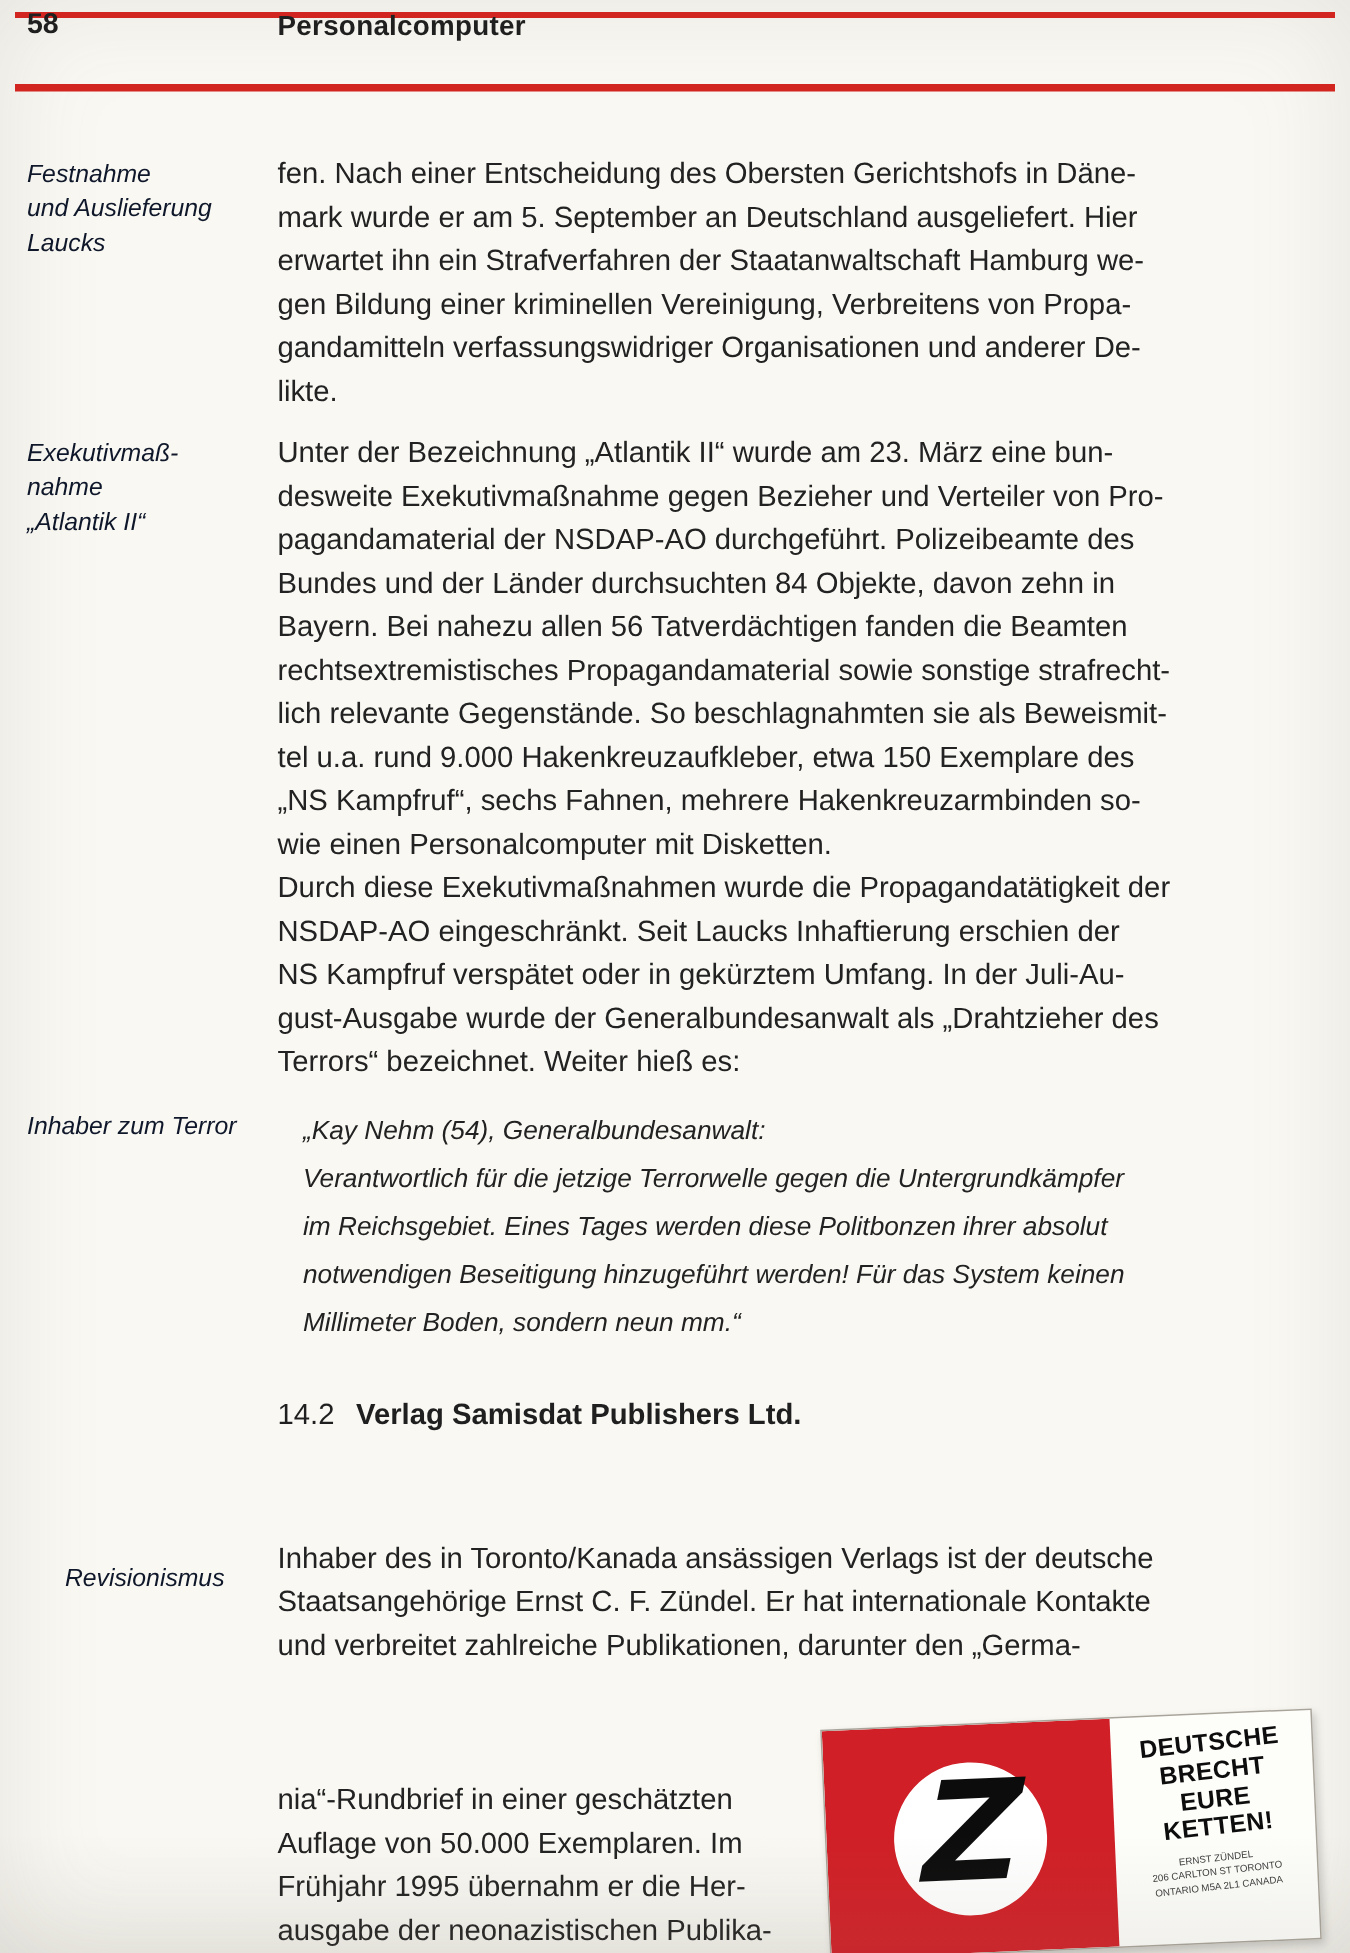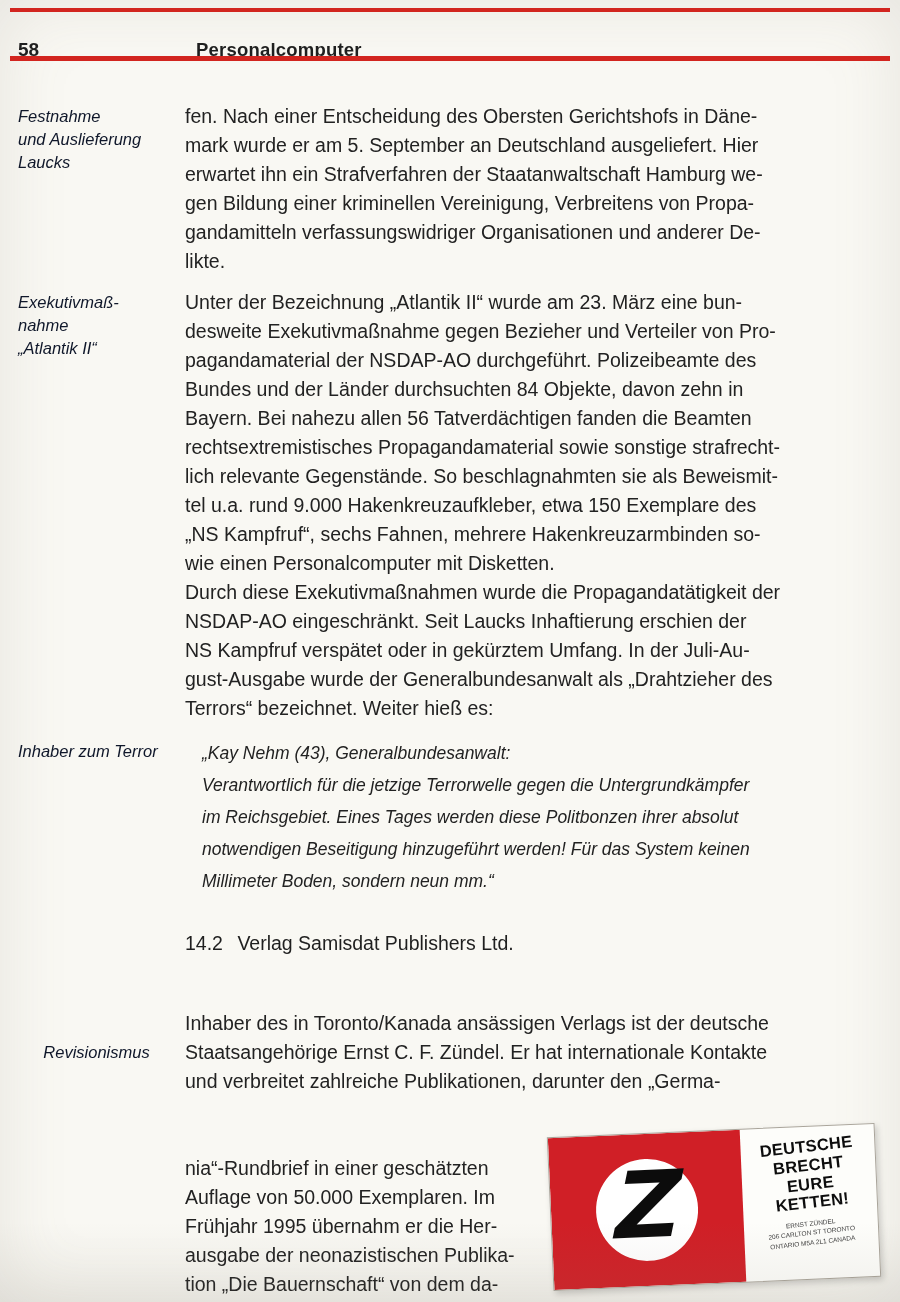--- a/index.html
+++ b/index.html
@@ -13,21 +13,21 @@
     box-shadow:inset 0 0 70px rgba(120,112,96,0.14);
   }
   .page::after{
     content:"";position:absolute;left:0;right:0;bottom:0;height:80px;
     background:linear-gradient(to bottom, rgba(0,0,0,0), rgba(130,124,110,0.10));
     pointer-events:none;
   }
   .rule{position:absolute;left:10px;width:880px;background:#d2251f;}
   .rule-top{top:8px;height:4px;}
   .rule-head{top:56px;height:5px;}
-  .headrow{position:absolute;top:39px;left:18px;width:864px;display:flex;align-items:center;gap:11px;}
+  .headrow{position:absolute;top:6px;left:18px;width:864px;display:flex;align-items:center;}
   .pagenum{flex:0 0 167px;font-size:19px;font-weight:bold;}
   .runhead{font-size:18.5px;font-weight:bold;letter-spacing:0.2px;}
   .content{position:absolute;top:102px;left:18px;width:862px;}
   .row{display:flex;align-items:flex-start;}
   .label{
     flex:0 0 167px;width:167px;
     color:#0f172a;font-style:italic;
     font-size:16.5px;line-height:23px;
     white-space:pre-line;padding-top:3px;
     padding-right:10px;box-sizing:border-box;
@@ -44,23 +44,23 @@
   .row-heading{margin-top:34px;}
   .row-p5{margin-top:24px;}
   .quote{
     font-style:italic;
     font-size:17.5px;line-height:32px;
     padding-left:17px;
     color:#222;
   }
   .heading{margin:0;font-size:19.5px;font-weight:normal;line-height:25px;}
   .hnum{font-weight:normal;margin-right:9px;}
-  .httl{font-weight:normal;}
+  .httl{font-weight:bold;}
   .label-rev{padding-top:61px;text-align:center;}
-  .blk{display:block;}
+  .blk{display:block;margin-top:16px;}
   
   .sticker-float{
     float:right;
     width:332px;height:158px;
     margin:3px 0 8px 13px;
     position:relative;
   }
   .sticker{
     position:absolute;inset:2px;
     transform:rotate(-2.5deg);
@@ -149,21 +149,21 @@
       <div class="label"></div>
       <div class="text">Durch diese Exekutivmaßnahmen wurde die Propagandatätigkeit der
 NSDAP-AO eingeschränkt. Seit Laucks Inhaftierung erschien der
 NS Kampfruf verspätet oder in gekürztem Umfang. In der Juli-Au-
 gust-Ausgabe wurde der Generalbundesanwalt als „Drahtzieher des
 Terrors“ bezeichnet. Weiter hieß es:</div>
     </section>
 
     <section class="row row-quote">
       <div class="label">Inhaber zum Terror</div>
-      <div class="text quote">„Kay Nehm (43), Generalbundesanwalt:
+      <div class="text quote">„Kay Nehm (54), Generalbundesanwalt:
 Verantwortlich für die jetzige Terrorwelle gegen die Untergrundkämpfer
 im Reichsgebiet. Eines Tages werden diese Politbonzen ihrer absolut
 notwendigen Beseitigung hinzugeführt werden! Für das System keinen
 Millimeter Boden, sondern neun mm.“</div>
     </section>
 
     <section class="row row-heading">
       <div class="label"></div>
       <h2 class="heading">
         <span class="hnum">14.2</span>

